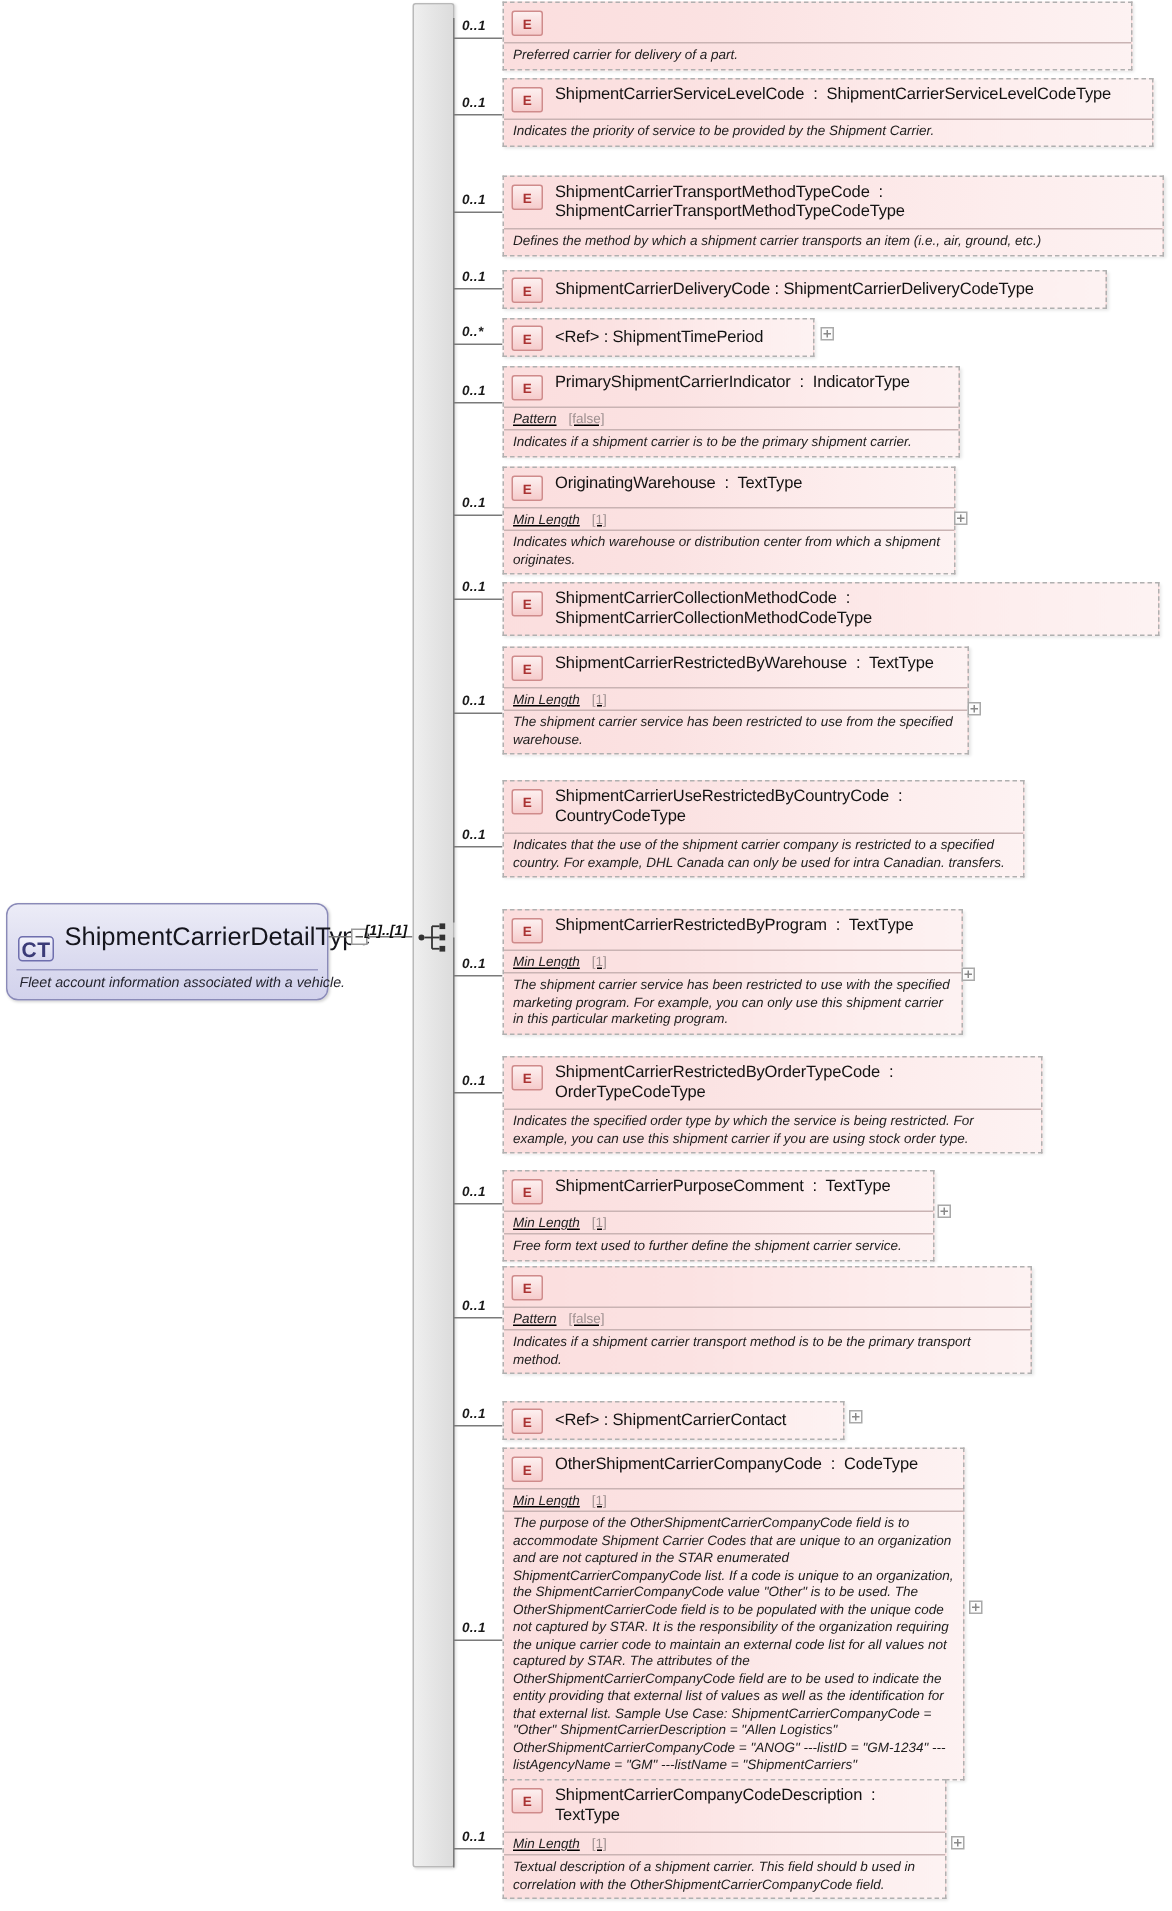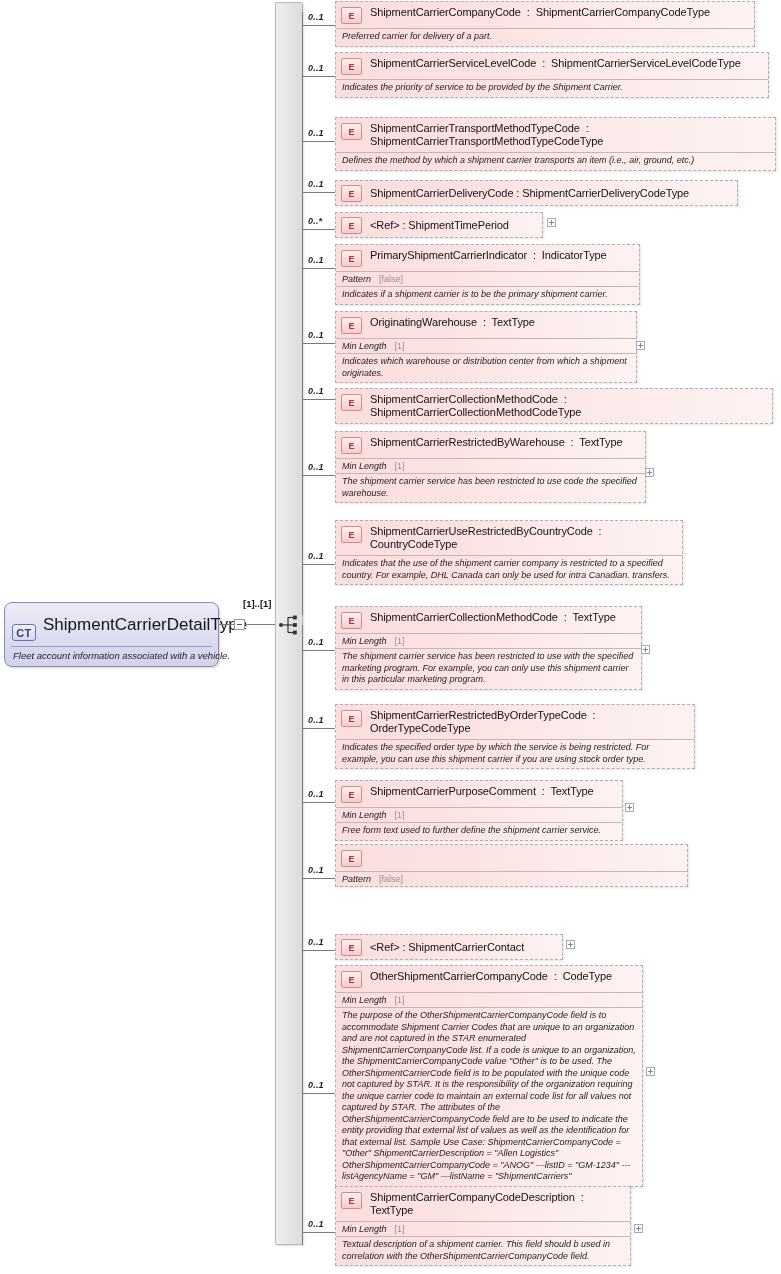--- a/index.html
+++ b/index.html
@@ -29,21 +29,21 @@
   .ct-head{
     display:flex;align-items:center;gap:7px;
     padding:5px 8px 5px 7px;
   }
   .ct-badge{
     display:inline-flex;align-items:center;justify-content:center;
     width:22px;height:15px;
     border:1px solid #6f6fae;
     border-radius:3px;
     background:linear-gradient(to bottom,#f2f2fb,#d6d6ef);
-    font-size:11px;font-weight:bold;color:#3b3b78;
+    font-size:14px;font-weight:bold;color:#3b3b78;
     letter-spacing:.3px;
     flex:none;
     margin-top:16px;
   }
   .ct-title{font-size:17px;color:#15151d;white-space:nowrap;}
   .ct-sep{height:1px;background:#9a9ac4;margin:0 6px;}
   .ct-desc{
     padding:3px 8px 5px 8px;
     font-size:9.5px;font-style:italic;color:#24242e;white-space:nowrap;
   }
@@ -52,22 +52,22 @@
   .ct-wire{position:absolute;left:219px;top:624px;width:16px;height:1px;background:#7a7a7a;}
   .toggle-minus{
     position:absolute;left:234px;top:619px;
     width:11px;height:11px;
     border:1px solid #9a9a9a;background:#fdfdfd;box-sizing:border-box;
   }
   .toggle-minus:before{
     content:"";position:absolute;left:2px;top:4px;width:5px;height:1px;background:#555;
   }
   .occurs-root{
-    position:absolute;left:243px;top:598px;
-    font-size:9.5px;font-weight:bold;color:#111;
+    position:absolute;left:243px;top:615px;
+    font-size:9.5px;font-style:italic;font-weight:bold;color:#111;
     white-space:nowrap;
   }
   .ct-wire2{position:absolute;left:245px;top:624px;width:30px;height:1px;background:#7a7a7a;}
 
   
   .seq-bar{
     position:absolute;
     left:275px; top:2px;
     width:28px; height:1243px;
     background:linear-gradient(to right,#efefef 0%,#e6e6e6 45%,#dcdcdc 100%);
@@ -116,20 +116,21 @@
     display:block;
     white-space:pre-wrap;
     letter-spacing:-0.1px;
   }
   .facet{
     position:relative;
     border-top:1px solid #c9b3b3;
     padding:2px 6px 2px 6px;
     font-size:9px;
     white-space:nowrap;
+    text-decoration:underline;
   }
   .facet .fname{font-style:italic;color:#222;}
   .facet .fval{color:#9d8f8f;margin-left:8px;}
   .desc{
     border-top:1px solid #c9b3b3;
     padding:2px 6px 3px 6px;
     font-size:9px;font-style:italic;color:#1d1d1d;
     line-height:11.5px;
   }
   
@@ -179,21 +180,20 @@
   </svg>
 
   <div class="trunk" style="top:12px;height:603px;"></div>
   <div class="trunk" style="top:625px;height:620px;"></div>
 
   <div class="branch" style="left:302px;top:25px;width:33px;"></div>
   <div class="occurs" style="left:308px;top:12px;">0..1</div>
   <div class="el" style="left:335px;top:1px;width:420px;">
     <div class="el-head">
       <span class="el-badge">E</span>
-      <span class="el-name">ShipmentCarrierCompanyCode  :  ShipmentCarrierCompanyCodeType</span>
     </div>
     <div class="desc">Preferred carrier for delivery of a part.</div>
   </div>
 
   <div class="branch" style="left:302px;top:76px;width:33px;"></div>
   <div class="occurs" style="left:308px;top:63px;">0..1</div>
   <div class="el" style="left:335px;top:52px;width:434px;">
     <div class="el-head">
       <span class="el-badge">E</span>
       <span class="el-name">ShipmentCarrierServiceLevelCode  :  ShipmentCarrierServiceLevelCodeType</span>
@@ -269,40 +269,40 @@
   <div class="branch" style="left:302px;top:475px;width:33px;"></div>
   <div class="occurs" style="left:308px;top:462px;">0..1</div>
   <div class="el" style="left:335px;top:431px;width:311px;">
     <div class="el-head">
       <span class="el-badge">E</span>
       <span class="el-name">ShipmentCarrierRestrictedByWarehouse  :  TextType</span>
     </div>
     <div class="facet">
       <span class="fname">Min Length</span><span class="fval">[1]</span>
     </div>
-    <div class="desc">The shipment carrier service has been restricted to use code the specified warehouse.</div>
+    <div class="desc">The shipment carrier service has been restricted to use from the specified warehouse.</div>
   </div>
   <div class="plus" style="left:645px;top:468px;"></div>
 
   <div class="branch" style="left:302px;top:564px;width:33px;"></div>
   <div class="occurs" style="left:308px;top:551px;">0..1</div>
   <div class="el" style="left:335px;top:520px;width:348px;">
     <div class="el-head">
       <span class="el-badge">E</span>
       <span class="el-name">ShipmentCarrierUseRestrictedByCountryCode  :  CountryCodeType</span>
     </div>
     <div class="desc">Indicates that the use of the shipment carrier company is restricted to a specified country. For example, DHL Canada can only be used for intra Canadian. transfers.</div>
   </div>
 
   <div class="branch" style="left:302px;top:650px;width:33px;"></div>
   <div class="occurs" style="left:308px;top:637px;">0..1</div>
   <div class="el" style="left:335px;top:606px;width:307px;">
     <div class="el-head">
       <span class="el-badge">E</span>
-      <span class="el-name">ShipmentCarrierCollectionMethodCode  :  TextType</span>
+      <span class="el-name">ShipmentCarrierRestrictedByProgram  :  TextType</span>
     </div>
     <div class="facet">
       <span class="fname">Min Length</span><span class="fval">[1]</span>
     </div>
     <div class="desc">The shipment carrier service has been restricted to use with the specified marketing program. For example, you can only use this shipment carrier in this particular marketing program.</div>
   </div>
   <div class="plus" style="left:641px;top:645px;"></div>
 
   <div class="branch" style="left:302px;top:728px;width:33px;"></div>
   <div class="occurs" style="left:308px;top:715px;">0..1</div>
@@ -330,20 +330,21 @@
 
   <div class="branch" style="left:302px;top:878px;width:33px;"></div>
   <div class="occurs" style="left:308px;top:865px;">0..1</div>
   <div class="el" style="left:335px;top:844px;width:353px;">
     <div class="el-head">
       <span class="el-badge">E</span>
     </div>
     <div class="facet">
       <span class="fname">Pattern</span><span class="fval">[false]</span>
     </div>
+    <div class="desc">Indicates if a shipment carrier transport method is to be the primary transport method.</div>
   </div>
 
   <div class="branch" style="left:302px;top:950px;width:33px;"></div>
   <div class="occurs" style="left:308px;top:937px;">0..1</div>
   <div class="el ref" style="left:335px;top:934px;width:228px;">
     <div class="el-head">
       <span class="el-badge">E</span>
       <span class="el-name">&lt;Ref&gt;  :  ShipmentCarrierContact</span>
     </div>
   </div>

